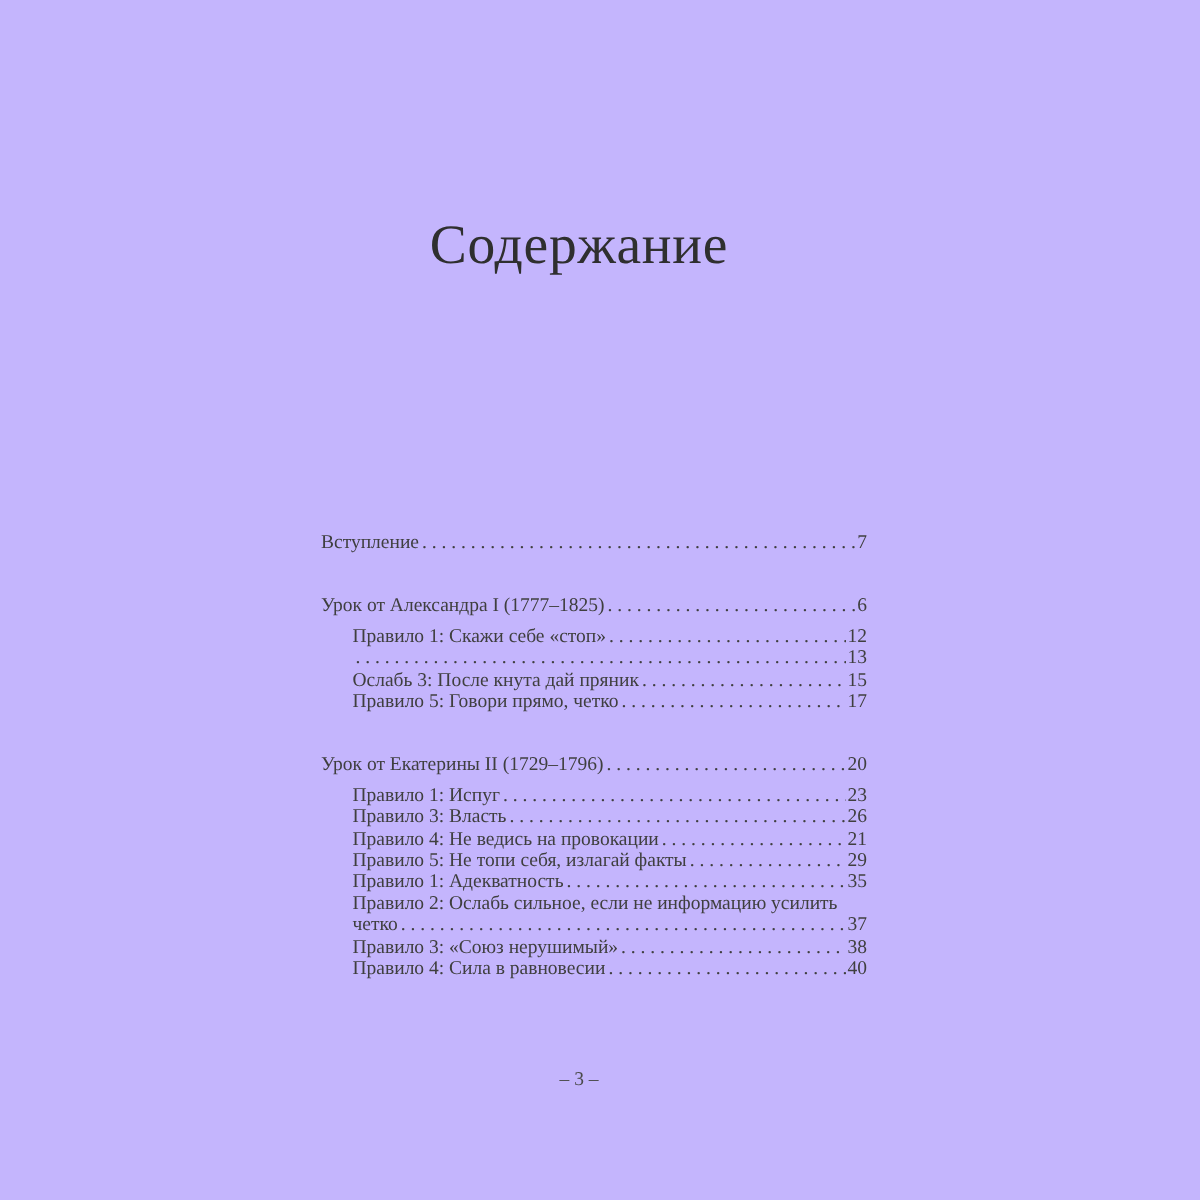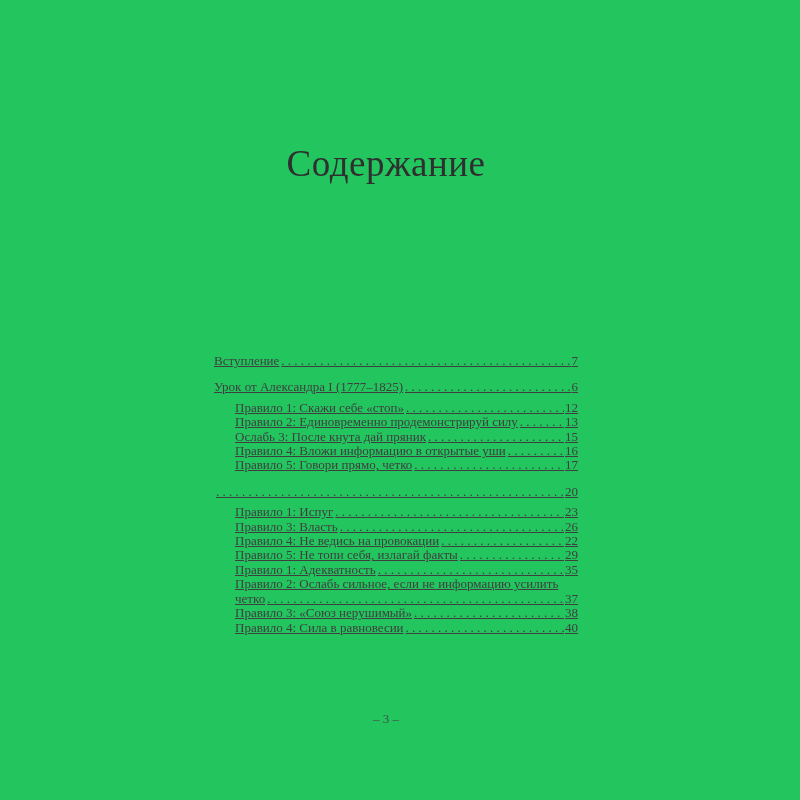--- a/index.html
+++ b/index.html
@@ -6,42 +6,42 @@
   html, body { margin: 0; padding: 0; }
   body {
     width: 800px; height: 800px;
     background: #ffffff;
     font-family: "Liberation Serif", serif;
     position: relative;
     overflow: hidden;
   }
   .page {
     position: absolute; inset: 0;
-    background: #22c55e;
+    background: #c4b5fd;
   }
   .title {
     position: absolute;
     top: 142px; left: 204px; width: 364px;
     margin: 0;
     text-align: center;
     font-size: 37px;
     font-weight: 400;
     letter-spacing: 0.5px;
     color: #2f2f2f;
   }
   .toc {
     position: absolute;
     top: 354px; left: 214px; width: 364px;
     font-size: 13px;
     line-height: 14.4px;
     color: #3f3f3f;
   }
-  .entry.section { margin-top: 12px; margin-bottom: 6px; }
+  .entry.section { margin-top: 28px; margin-bottom: 6px; }
   .entry.level-1 { padding-left: 21px; }
-  .row { display: flex; align-items: flex-end; text-decoration: underline; }
+  .row { display: flex; align-items: flex-end; }
   .label { white-space: nowrap; }
   .dots {
     flex: 1 1 auto;
     overflow: hidden;
     white-space: nowrap;
     padding-left: 2px;
     min-width: 6px;
   }
   .dots::after {
     content: ". . . . . . . . . . . . . . . . . . . . . . . . . . . . . . . . . . . . . . . . . . . . . . . . . . . . . . . . . . . . . . . . . . . . . . . . . . . . . . . . . . . . . . . . . . . . . . . . . . . . . . . .";
@@ -77,48 +77,41 @@
       </div>
       <div class="entry level-1">
         <div class="row">
           <span class="label">Правило 1: Скажи себе «стоп»</span>
           <span class="dots"></span>
           <span class="pagenum">12</span>
         </div>
       </div>
       <div class="entry level-1">
         <div class="row">
-          <span class="label">Правило 2: Единовременно продемонстрируй силу</span>
           <span class="dots"></span>
           <span class="pagenum">13</span>
         </div>
       </div>
       <div class="entry level-1">
         <div class="row">
           <span class="label">Ослабь 3: После кнута дай пряник</span>
           <span class="dots"></span>
           <span class="pagenum">15</span>
         </div>
       </div>
       <div class="entry level-1">
         <div class="row">
-          <span class="label">Правило 4: Вложи информацию в открытые уши</span>
-          <span class="dots"></span>
-          <span class="pagenum">16</span>
-        </div>
-      </div>
-      <div class="entry level-1">
-        <div class="row">
           <span class="label">Правило 5: Говори прямо, четко</span>
           <span class="dots"></span>
           <span class="pagenum">17</span>
         </div>
       </div>
       <div class="entry level-0 section">
         <div class="row">
+          <span class="label">Урок от Екатерины II (1729–1796)</span>
           <span class="dots"></span>
           <span class="pagenum">20</span>
         </div>
       </div>
       <div class="entry level-1">
         <div class="row">
           <span class="label">Правило 1: Испуг</span>
           <span class="dots"></span>
           <span class="pagenum">23</span>
         </div>
@@ -127,21 +120,21 @@
         <div class="row">
           <span class="label">Правило 3: Власть</span>
           <span class="dots"></span>
           <span class="pagenum">26</span>
         </div>
       </div>
       <div class="entry level-1">
         <div class="row">
           <span class="label">Правило 4: Не ведись на провокации</span>
           <span class="dots"></span>
-          <span class="pagenum">22</span>
+          <span class="pagenum">21</span>
         </div>
       </div>
       <div class="entry level-1">
         <div class="row">
           <span class="label">Правило 5: Не топи себя, излагай факты</span>
           <span class="dots"></span>
           <span class="pagenum">29</span>
         </div>
       </div>
       <div class="entry level-1">

